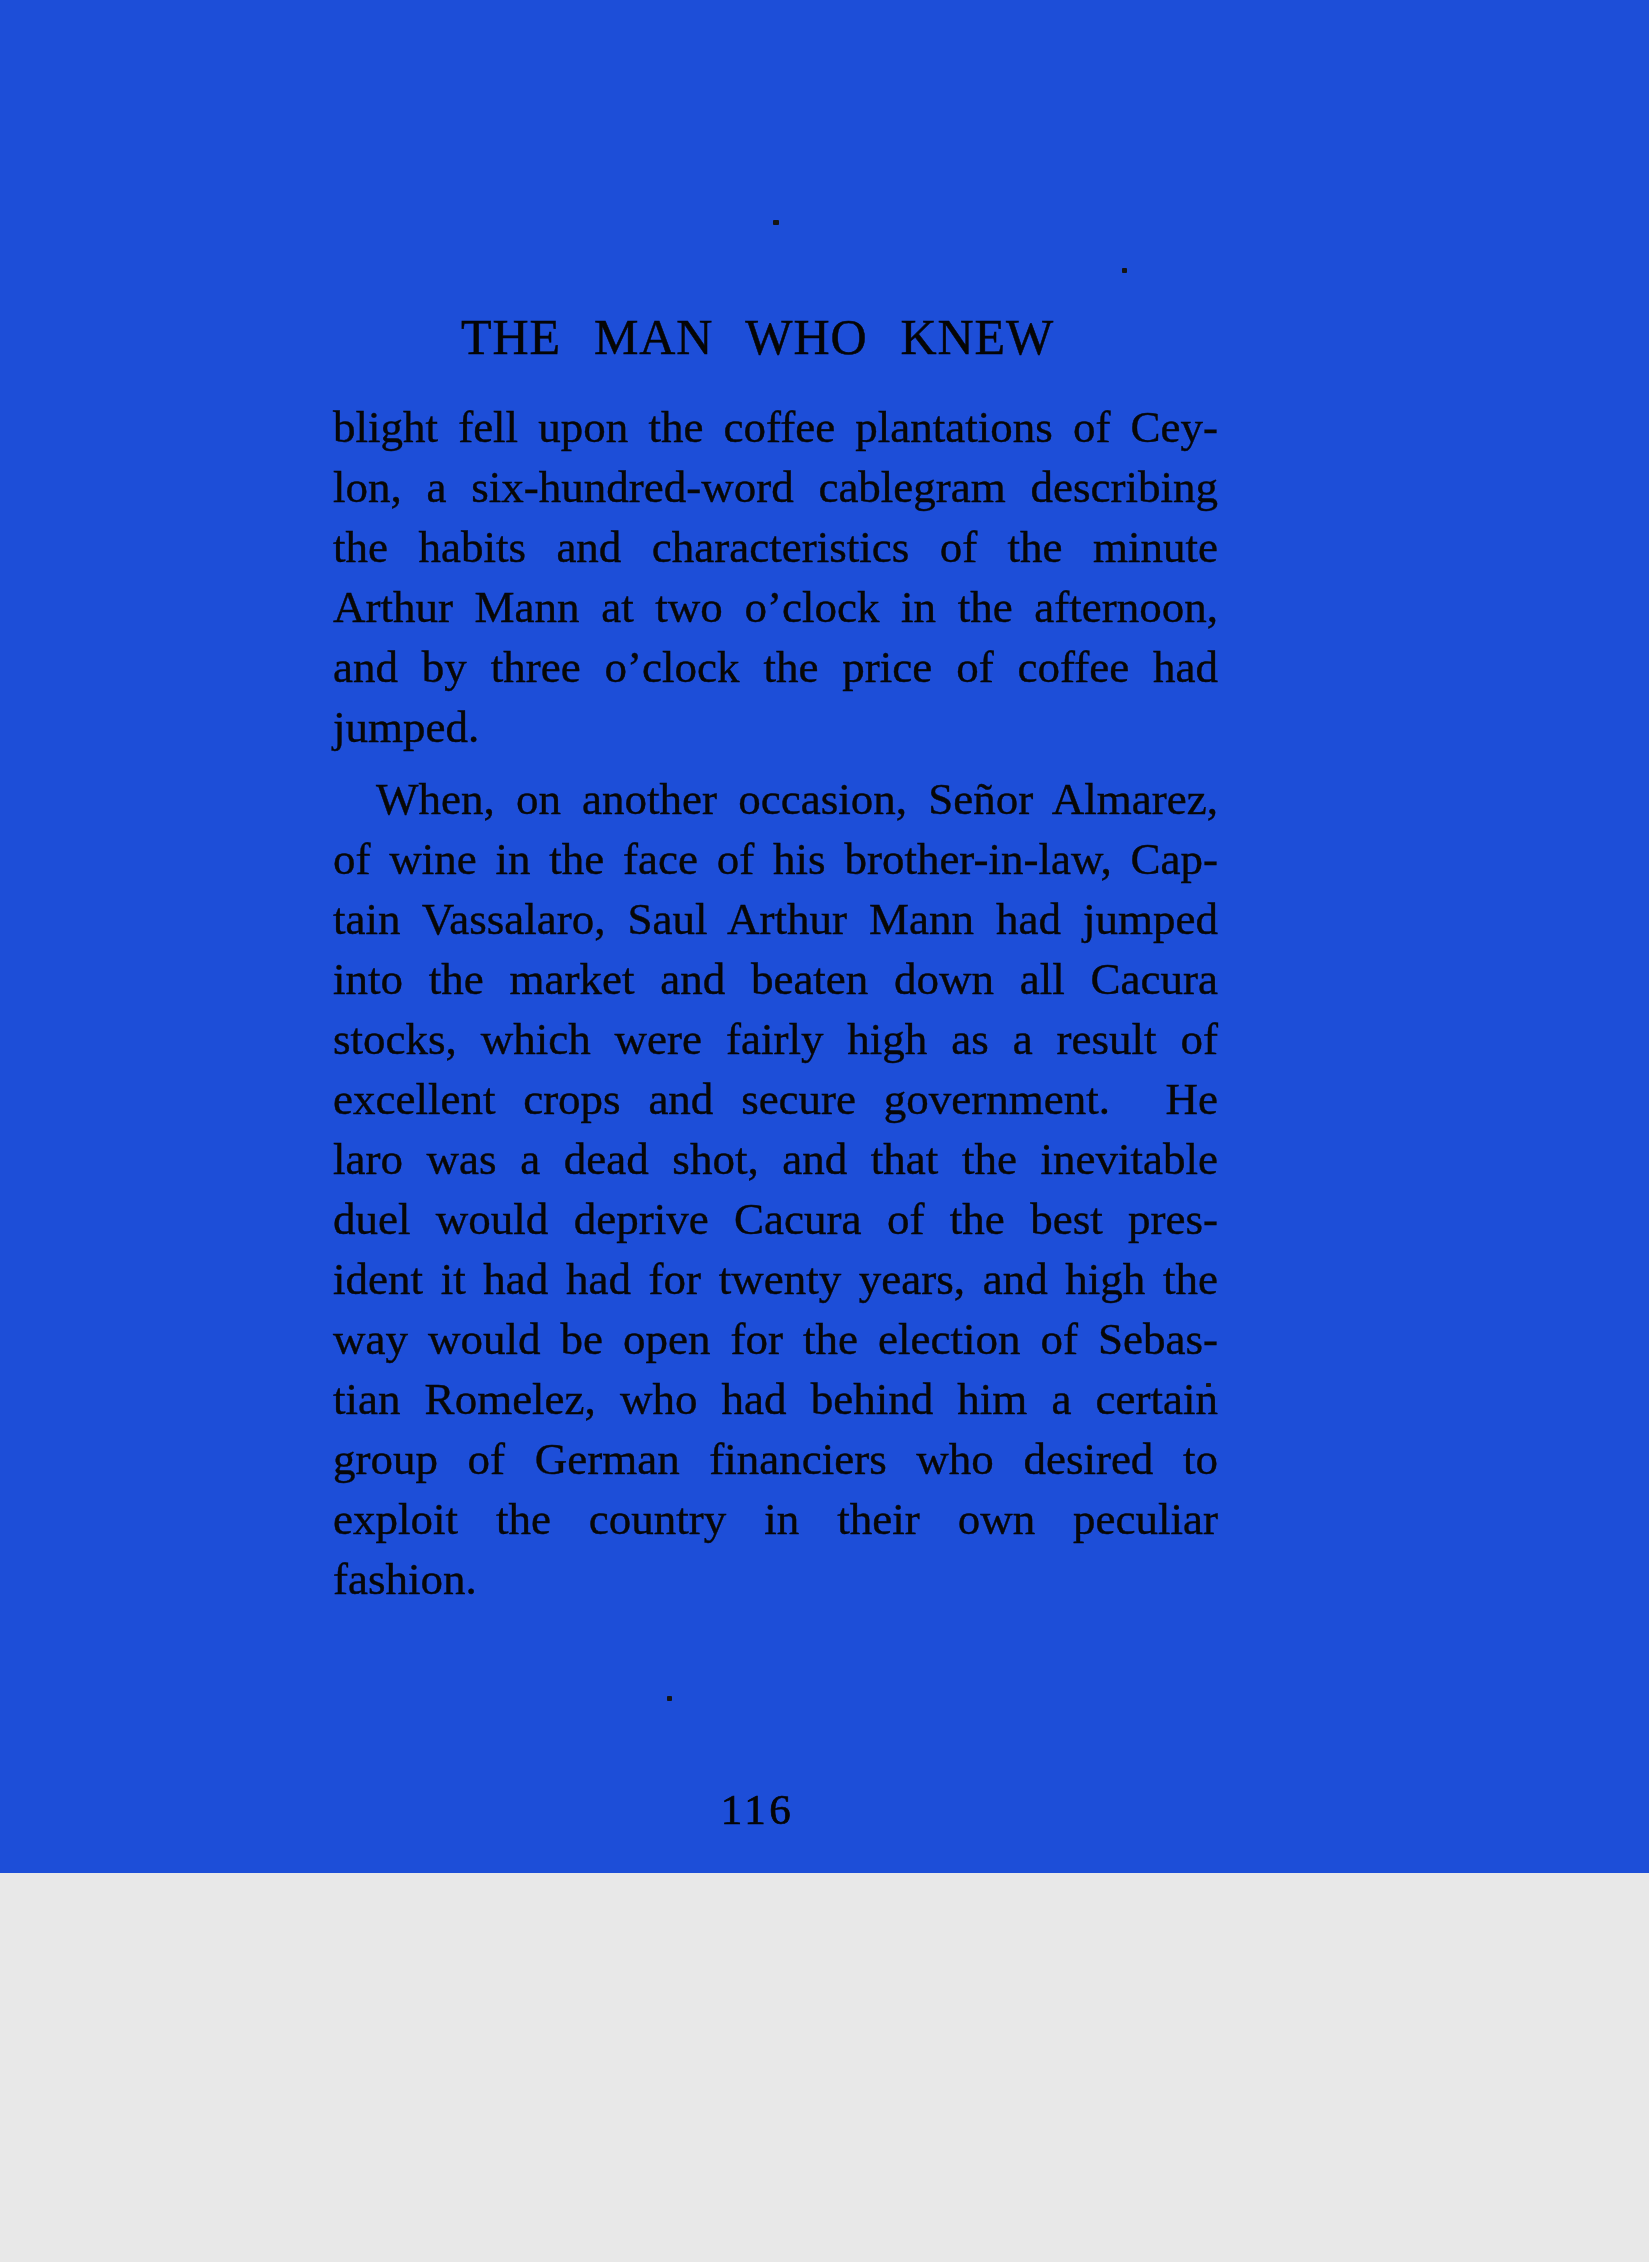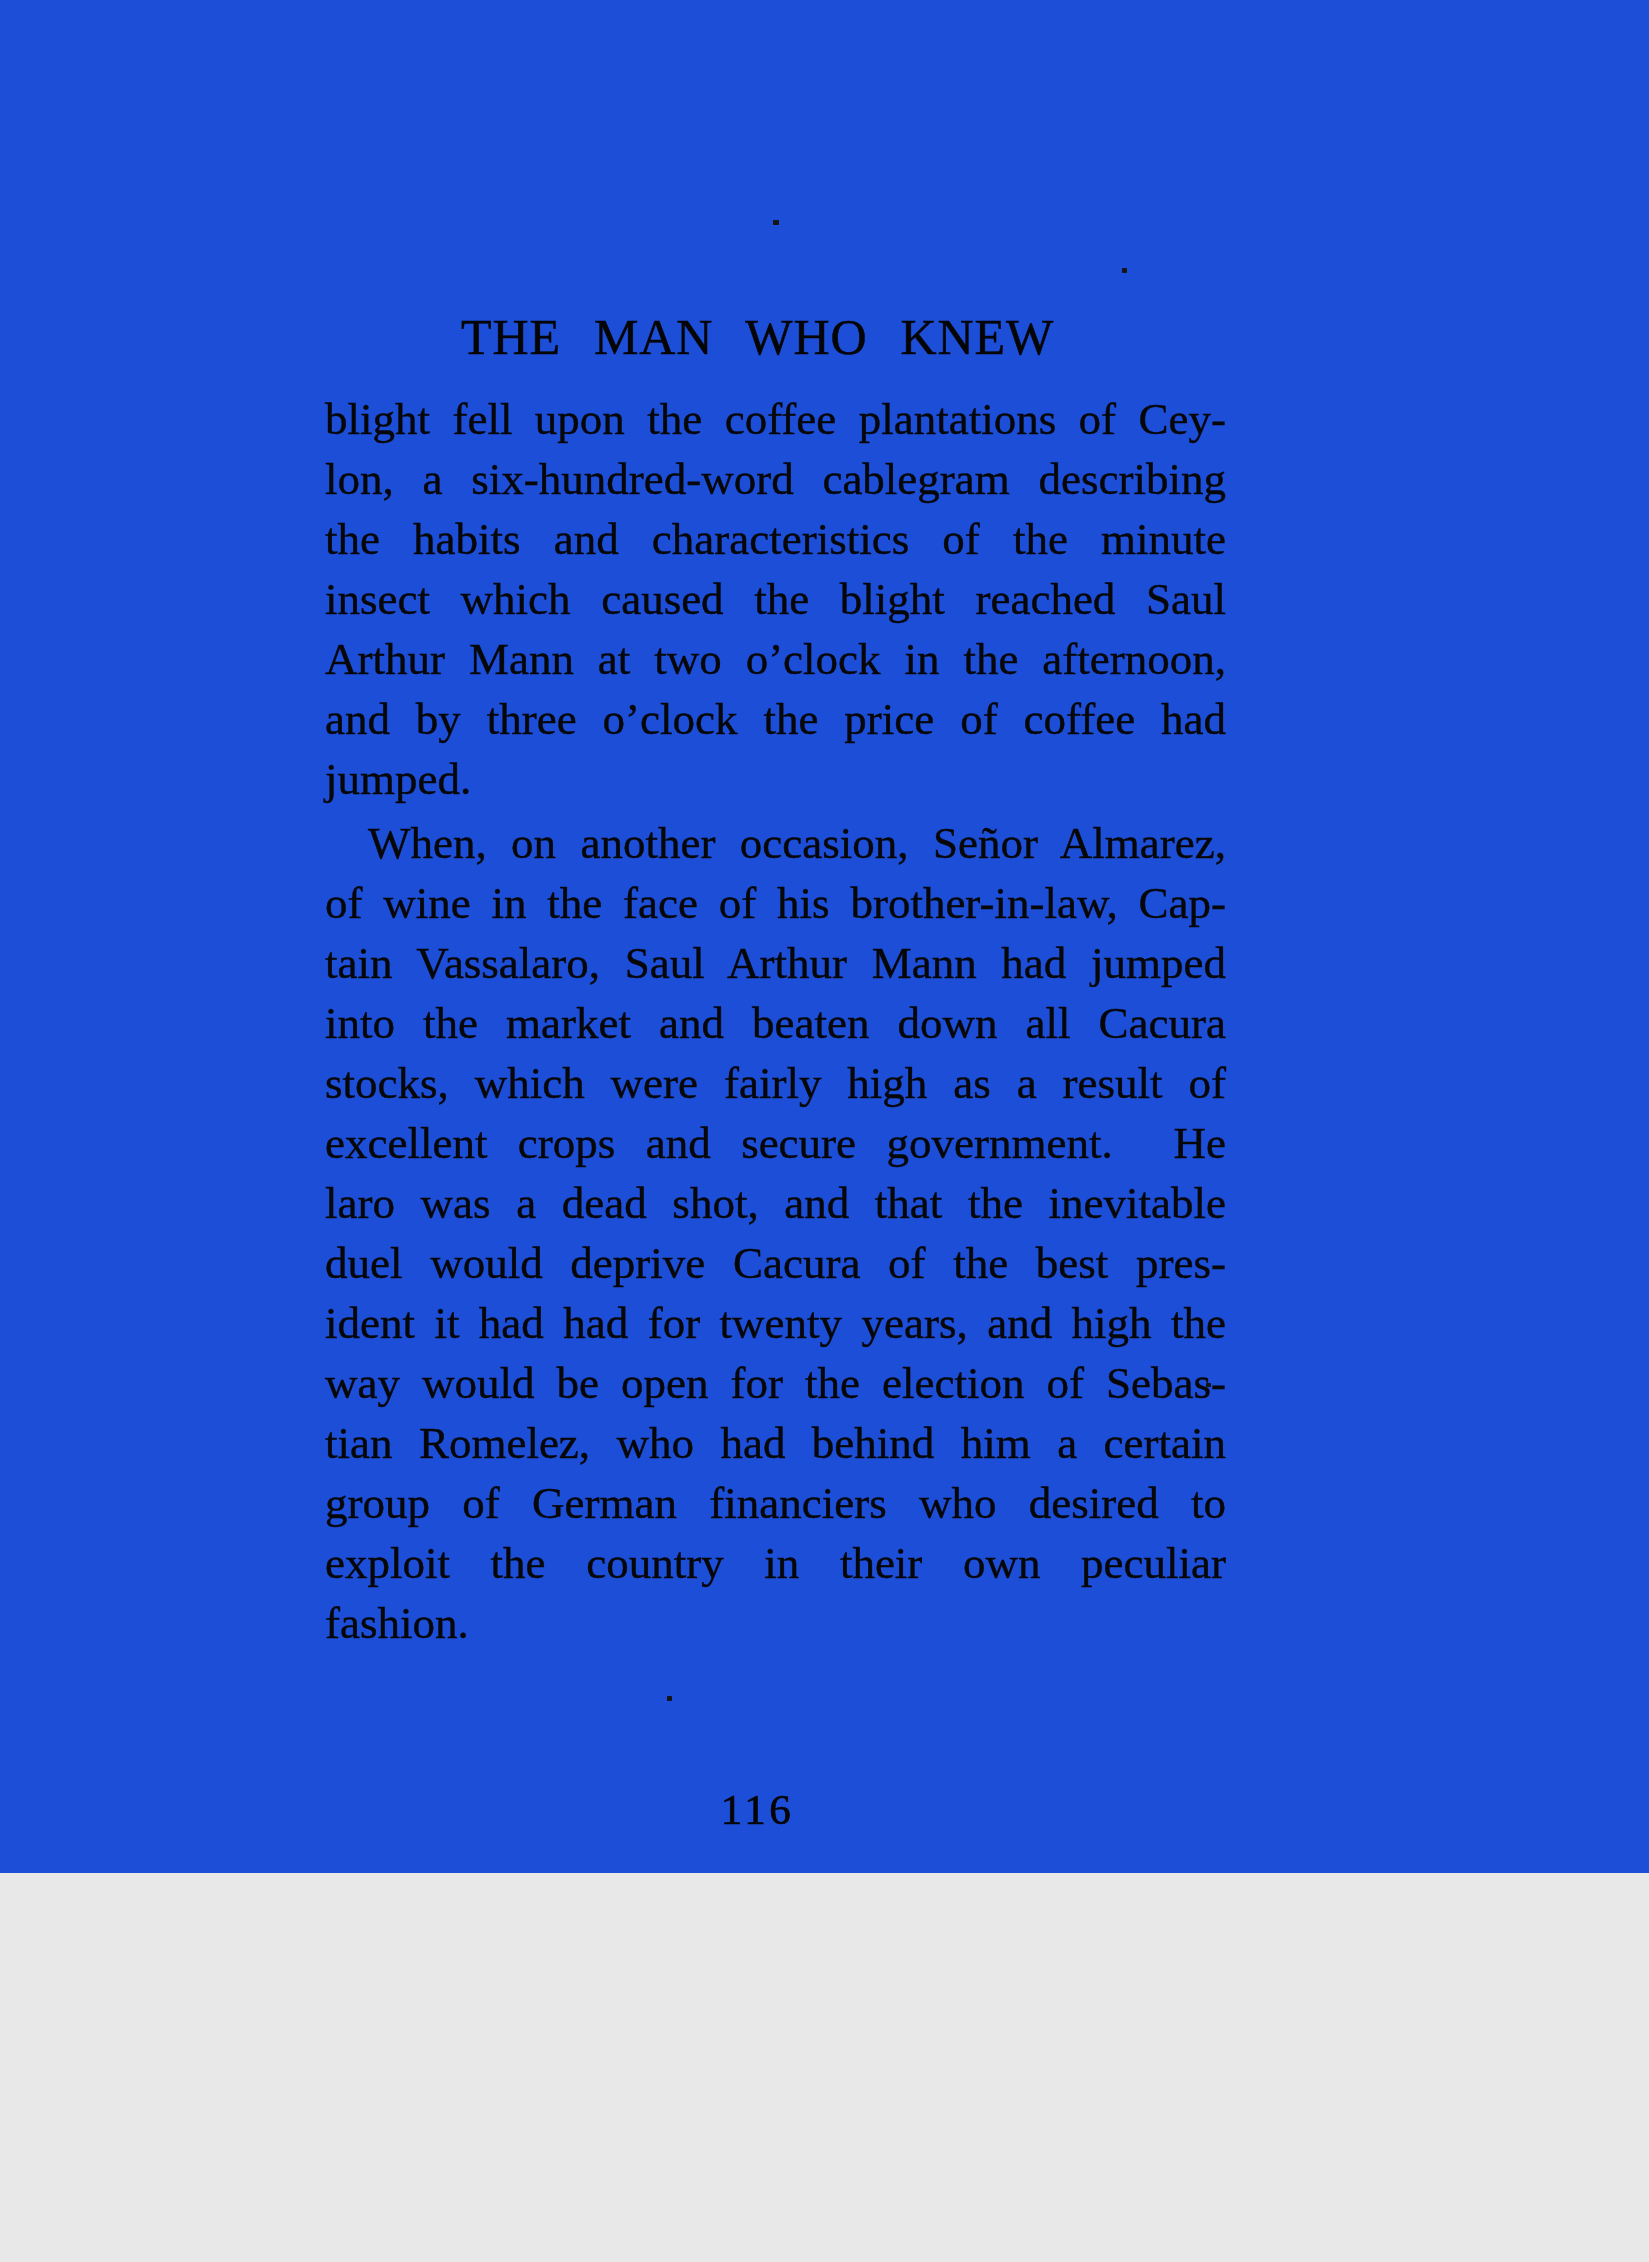--- a/index.html
+++ b/index.html
@@ -35,21 +35,21 @@
     position: absolute;
     top: 385px;
     left: 321px;
     width: 909px;
     font-size: 45px;
     line-height: 60px;
     color: #070707;
     -webkit-text-stroke: 0.4px #070707;
   }
   .para {
-    margin: 4px;
+    margin: 12px;
     padding: 0;
   }
   .tline {
     text-align: justify;
     text-align-last: justify;
     white-space: normal;
   }
   .tline.endline {
     text-align-last: left;
   }
@@ -90,21 +90,20 @@
   <div class="speck s4"></div>
 
   <div class="running-head">THE MAN WHO KNEW</div>
 
   <div class="text-block">
 
     <div class="para">
       <div class="tline">blight fell upon the coffee plantations of Cey-</div>
       <div class="tline">lon, a six-hundred-word cablegram describing</div>
       <div class="tline">the habits and characteristics of the minute</div>
-      <div class="tline">insect which caused the blight reached Saul</div>
       <div class="tline">Arthur Mann at two o’clock in the afternoon,</div>
       <div class="tline">and by three o’clock the price of coffee had</div>
       <div class="tline endline">jumped.</div>
     </div>
 
     <div class="para">
       <div class="tline indent">When, on another occasion, Señor Almarez,</div>
       <div class="tline">of wine in the face of his brother-in-law, Cap-</div>
       <div class="tline">tain Vassalaro, Saul Arthur Mann had jumped</div>
       <div class="tline">into the market and beaten down all Cacura</div>

